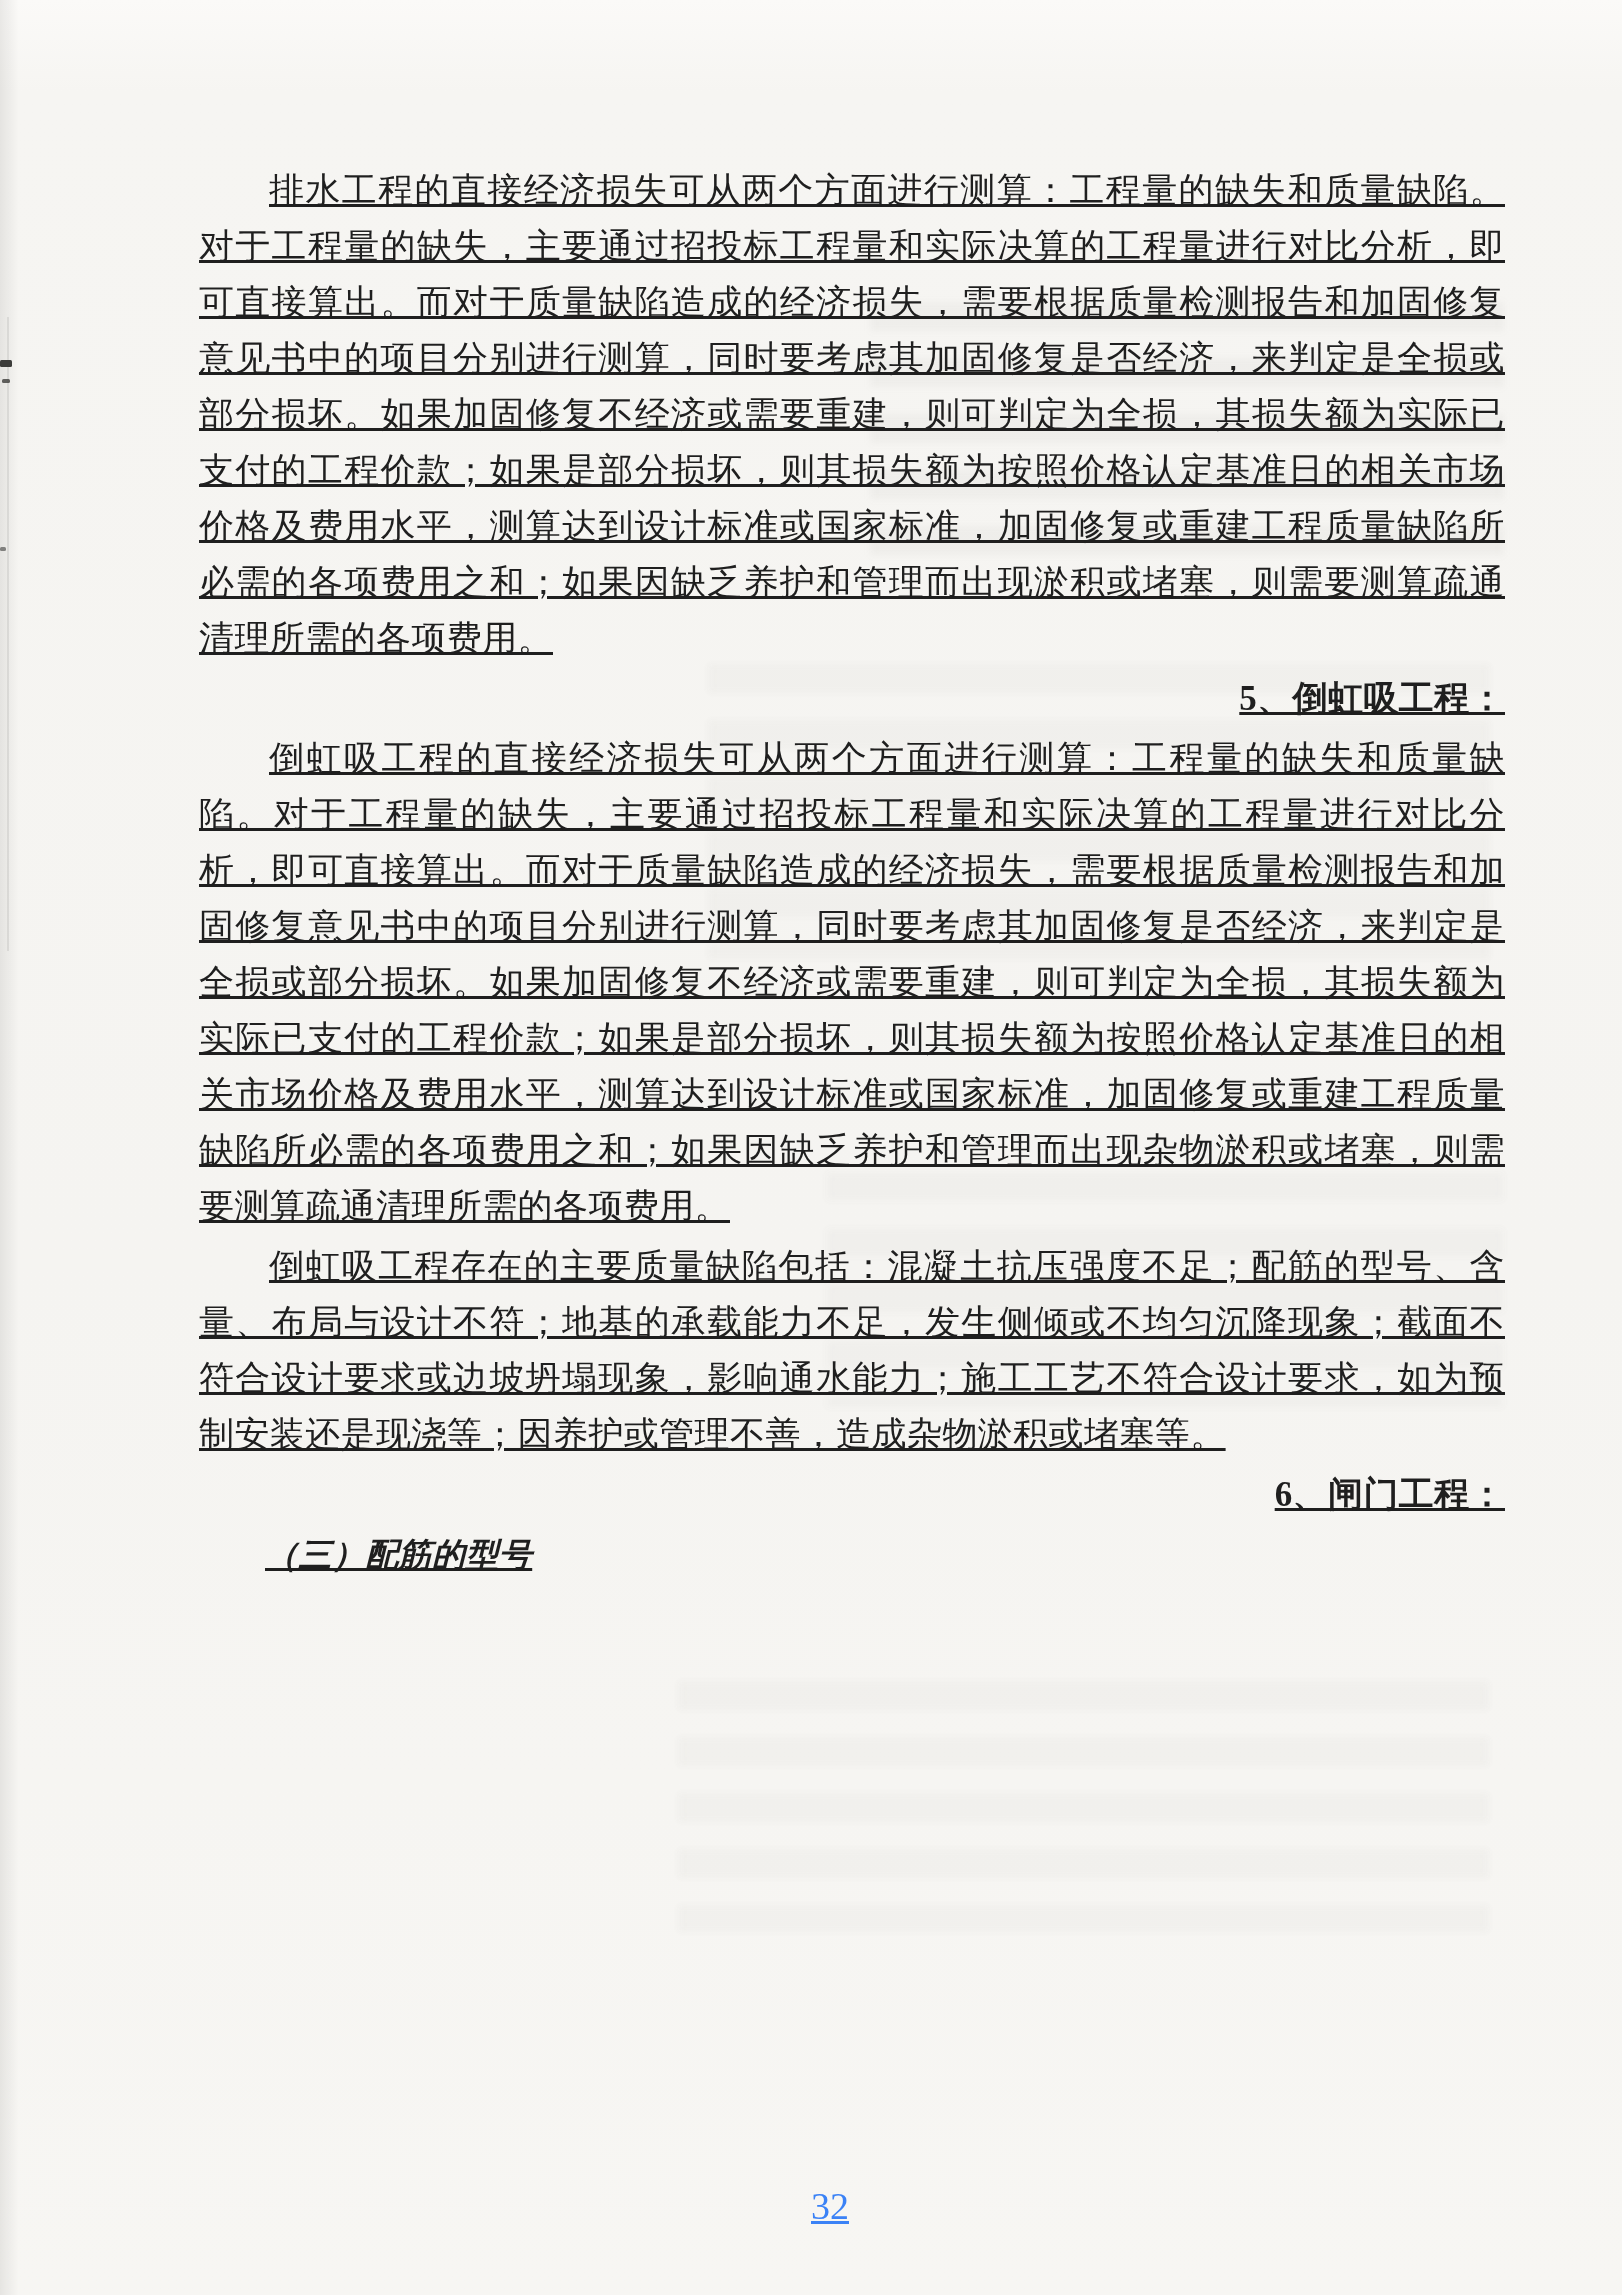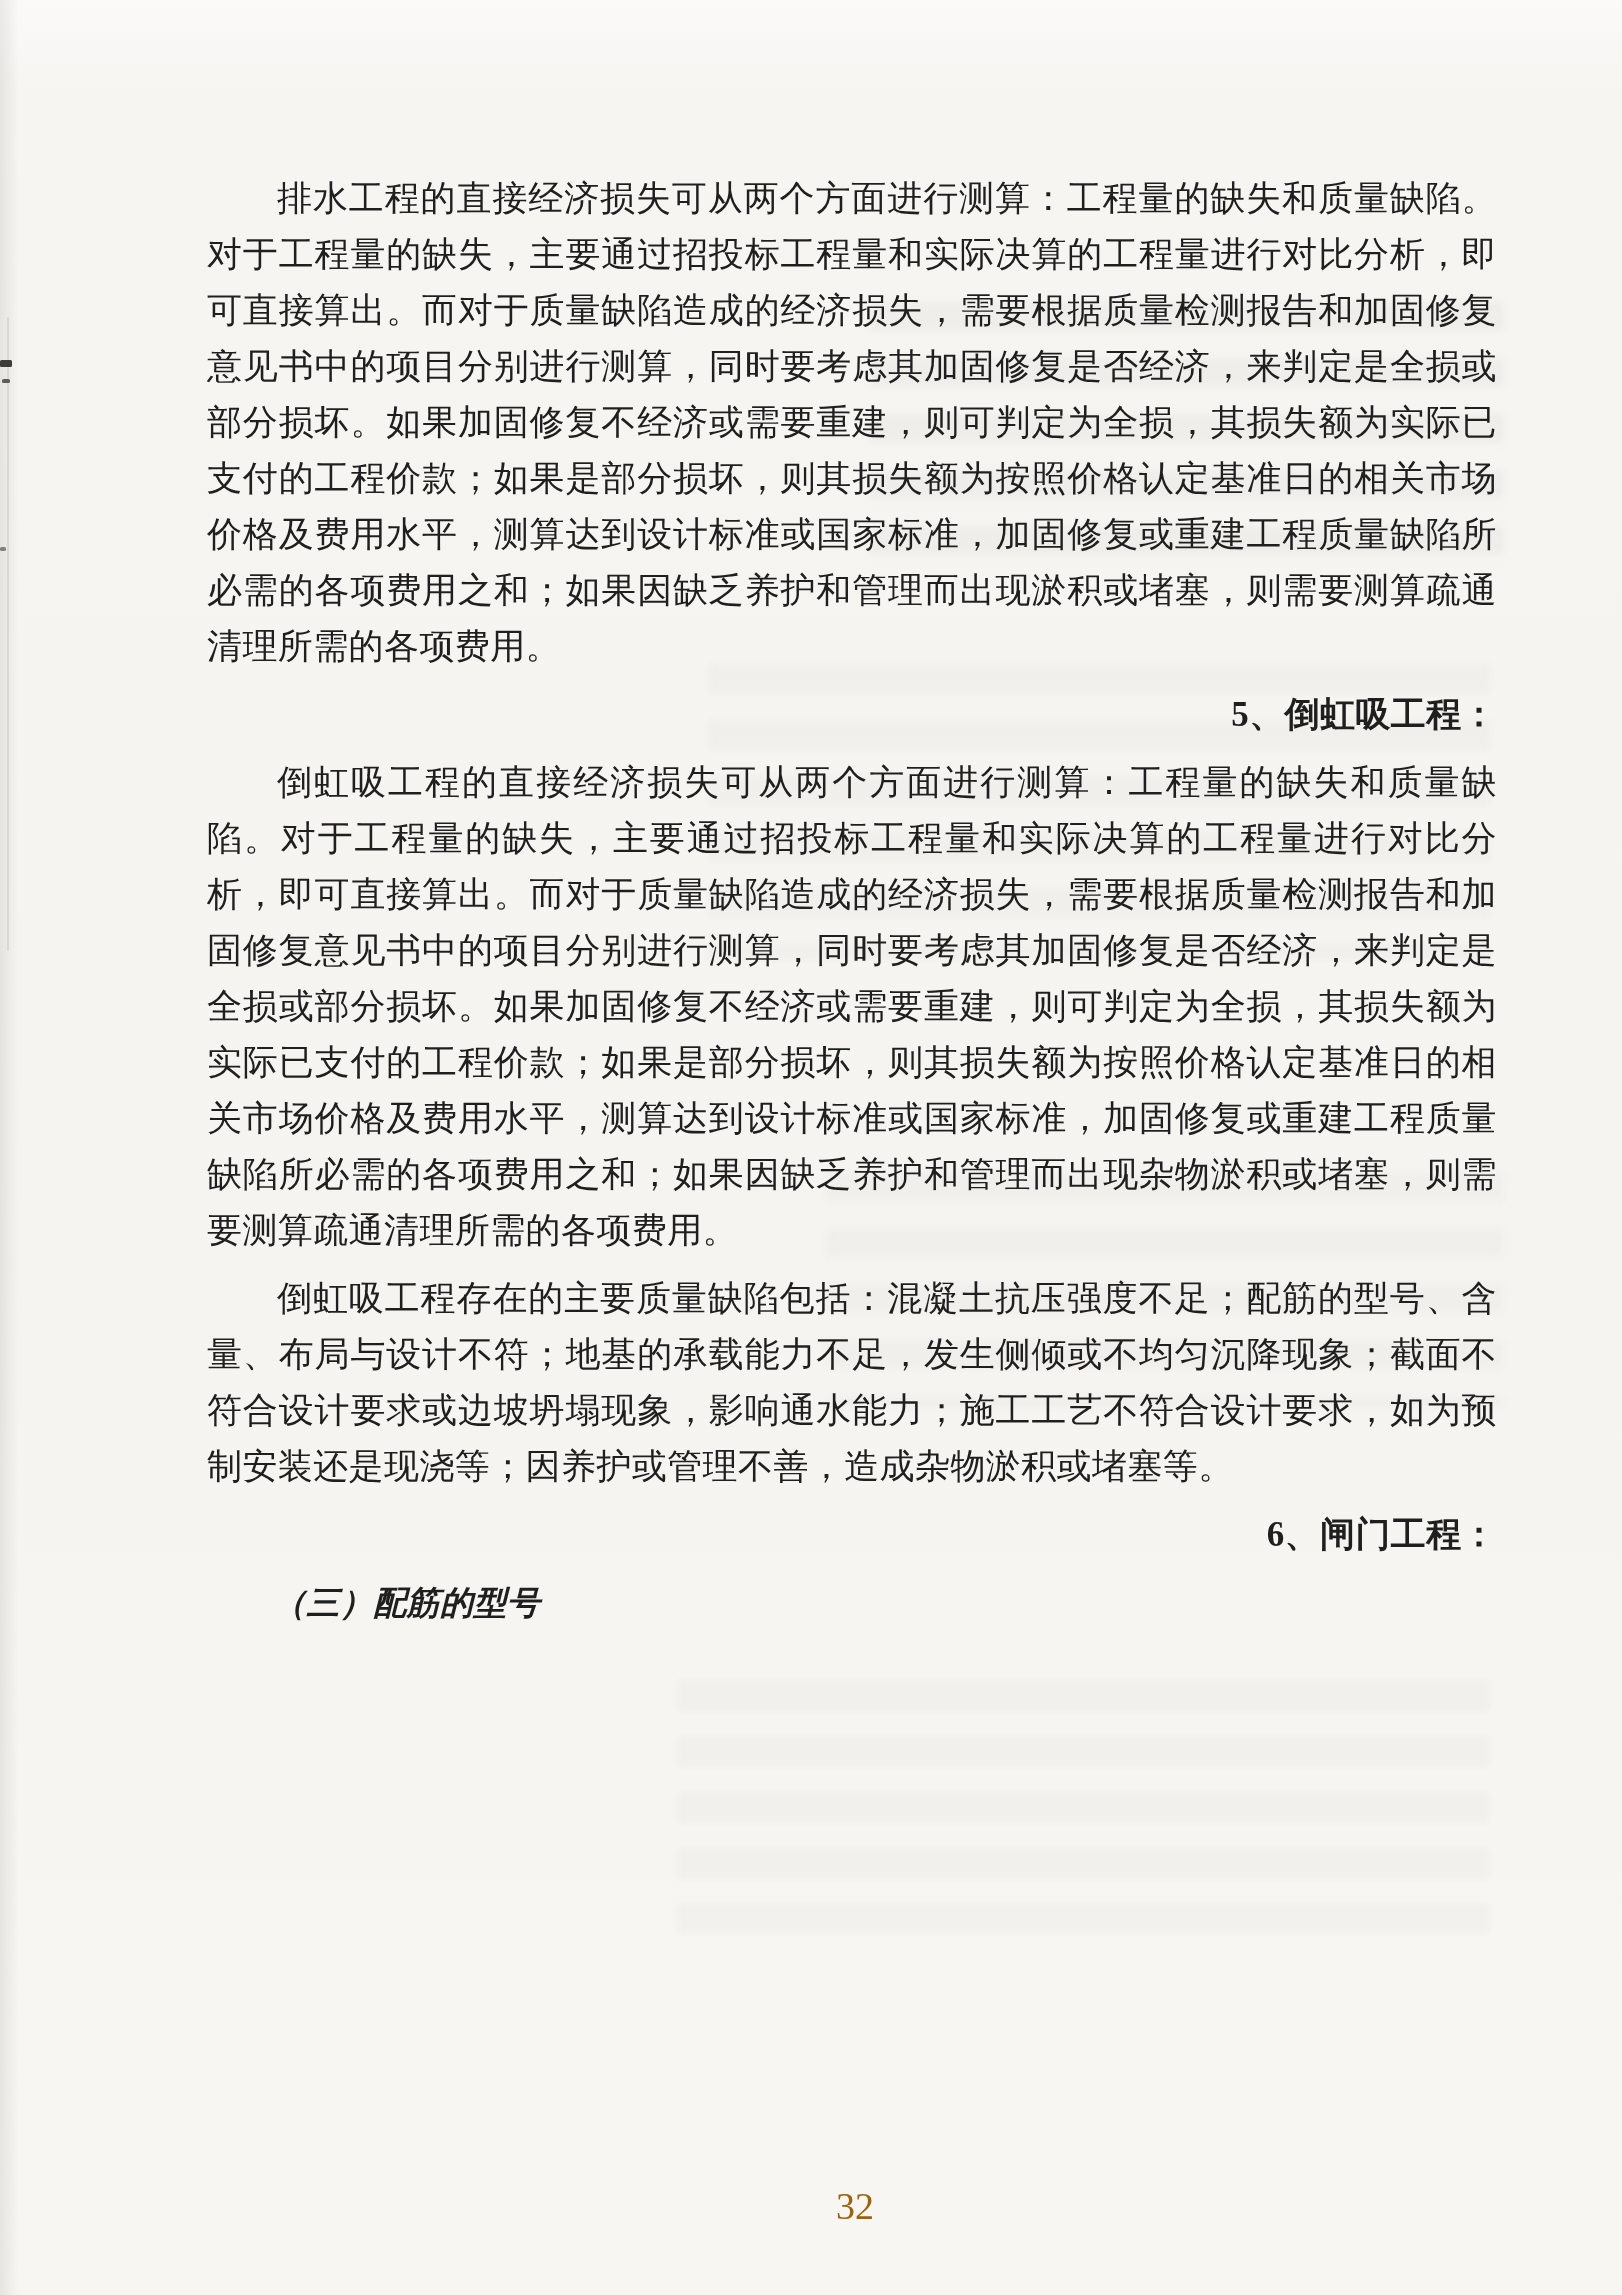--- a/index.html
+++ b/index.html
@@ -23,24 +23,25 @@
     pointer-events: none;
   }
   .content {
     position: absolute;
     left: 195px;
     top: 159px;
     width: 1314px;
     color: #1f1f1f;
   }
   .block {
-    margin: 12px;
+    margin: 4px;
     font-size: 35px;
     line-height: 56px;
     letter-spacing: 0.4px;
+    text-decoration: underline;
   }
   .paragraph {
     text-indent: 2em;
     text-align: justify;
     font-weight: 400;
   }
   .heading {
     text-indent: 2em;
     font-weight: 700;
     text-align: right;
@@ -50,23 +51,23 @@
     font-weight: 700;
     font-style: italic;
     font-size: 33px;
     text-align: left;
   }
   .page-number {
     position: absolute;
     top: 2184px;
     left: 811px;
     width: 88px;
-    text-align: center;
     font-size: 38px;
-    color: #a16207;
+    color: #3b82f6;
+    text-decoration: underline;
   }
   
   .ghost {
     position: absolute;
     filter: blur(3.7px);
     background: repeating-linear-gradient(
       180deg,
       rgba(110,110,108,0.05) 0px, rgba(110,110,108,0.05) 29.5px,
       rgba(0,0,0,0) 29.5px, rgba(0,0,0,0) 56px);
     pointer-events: none;

